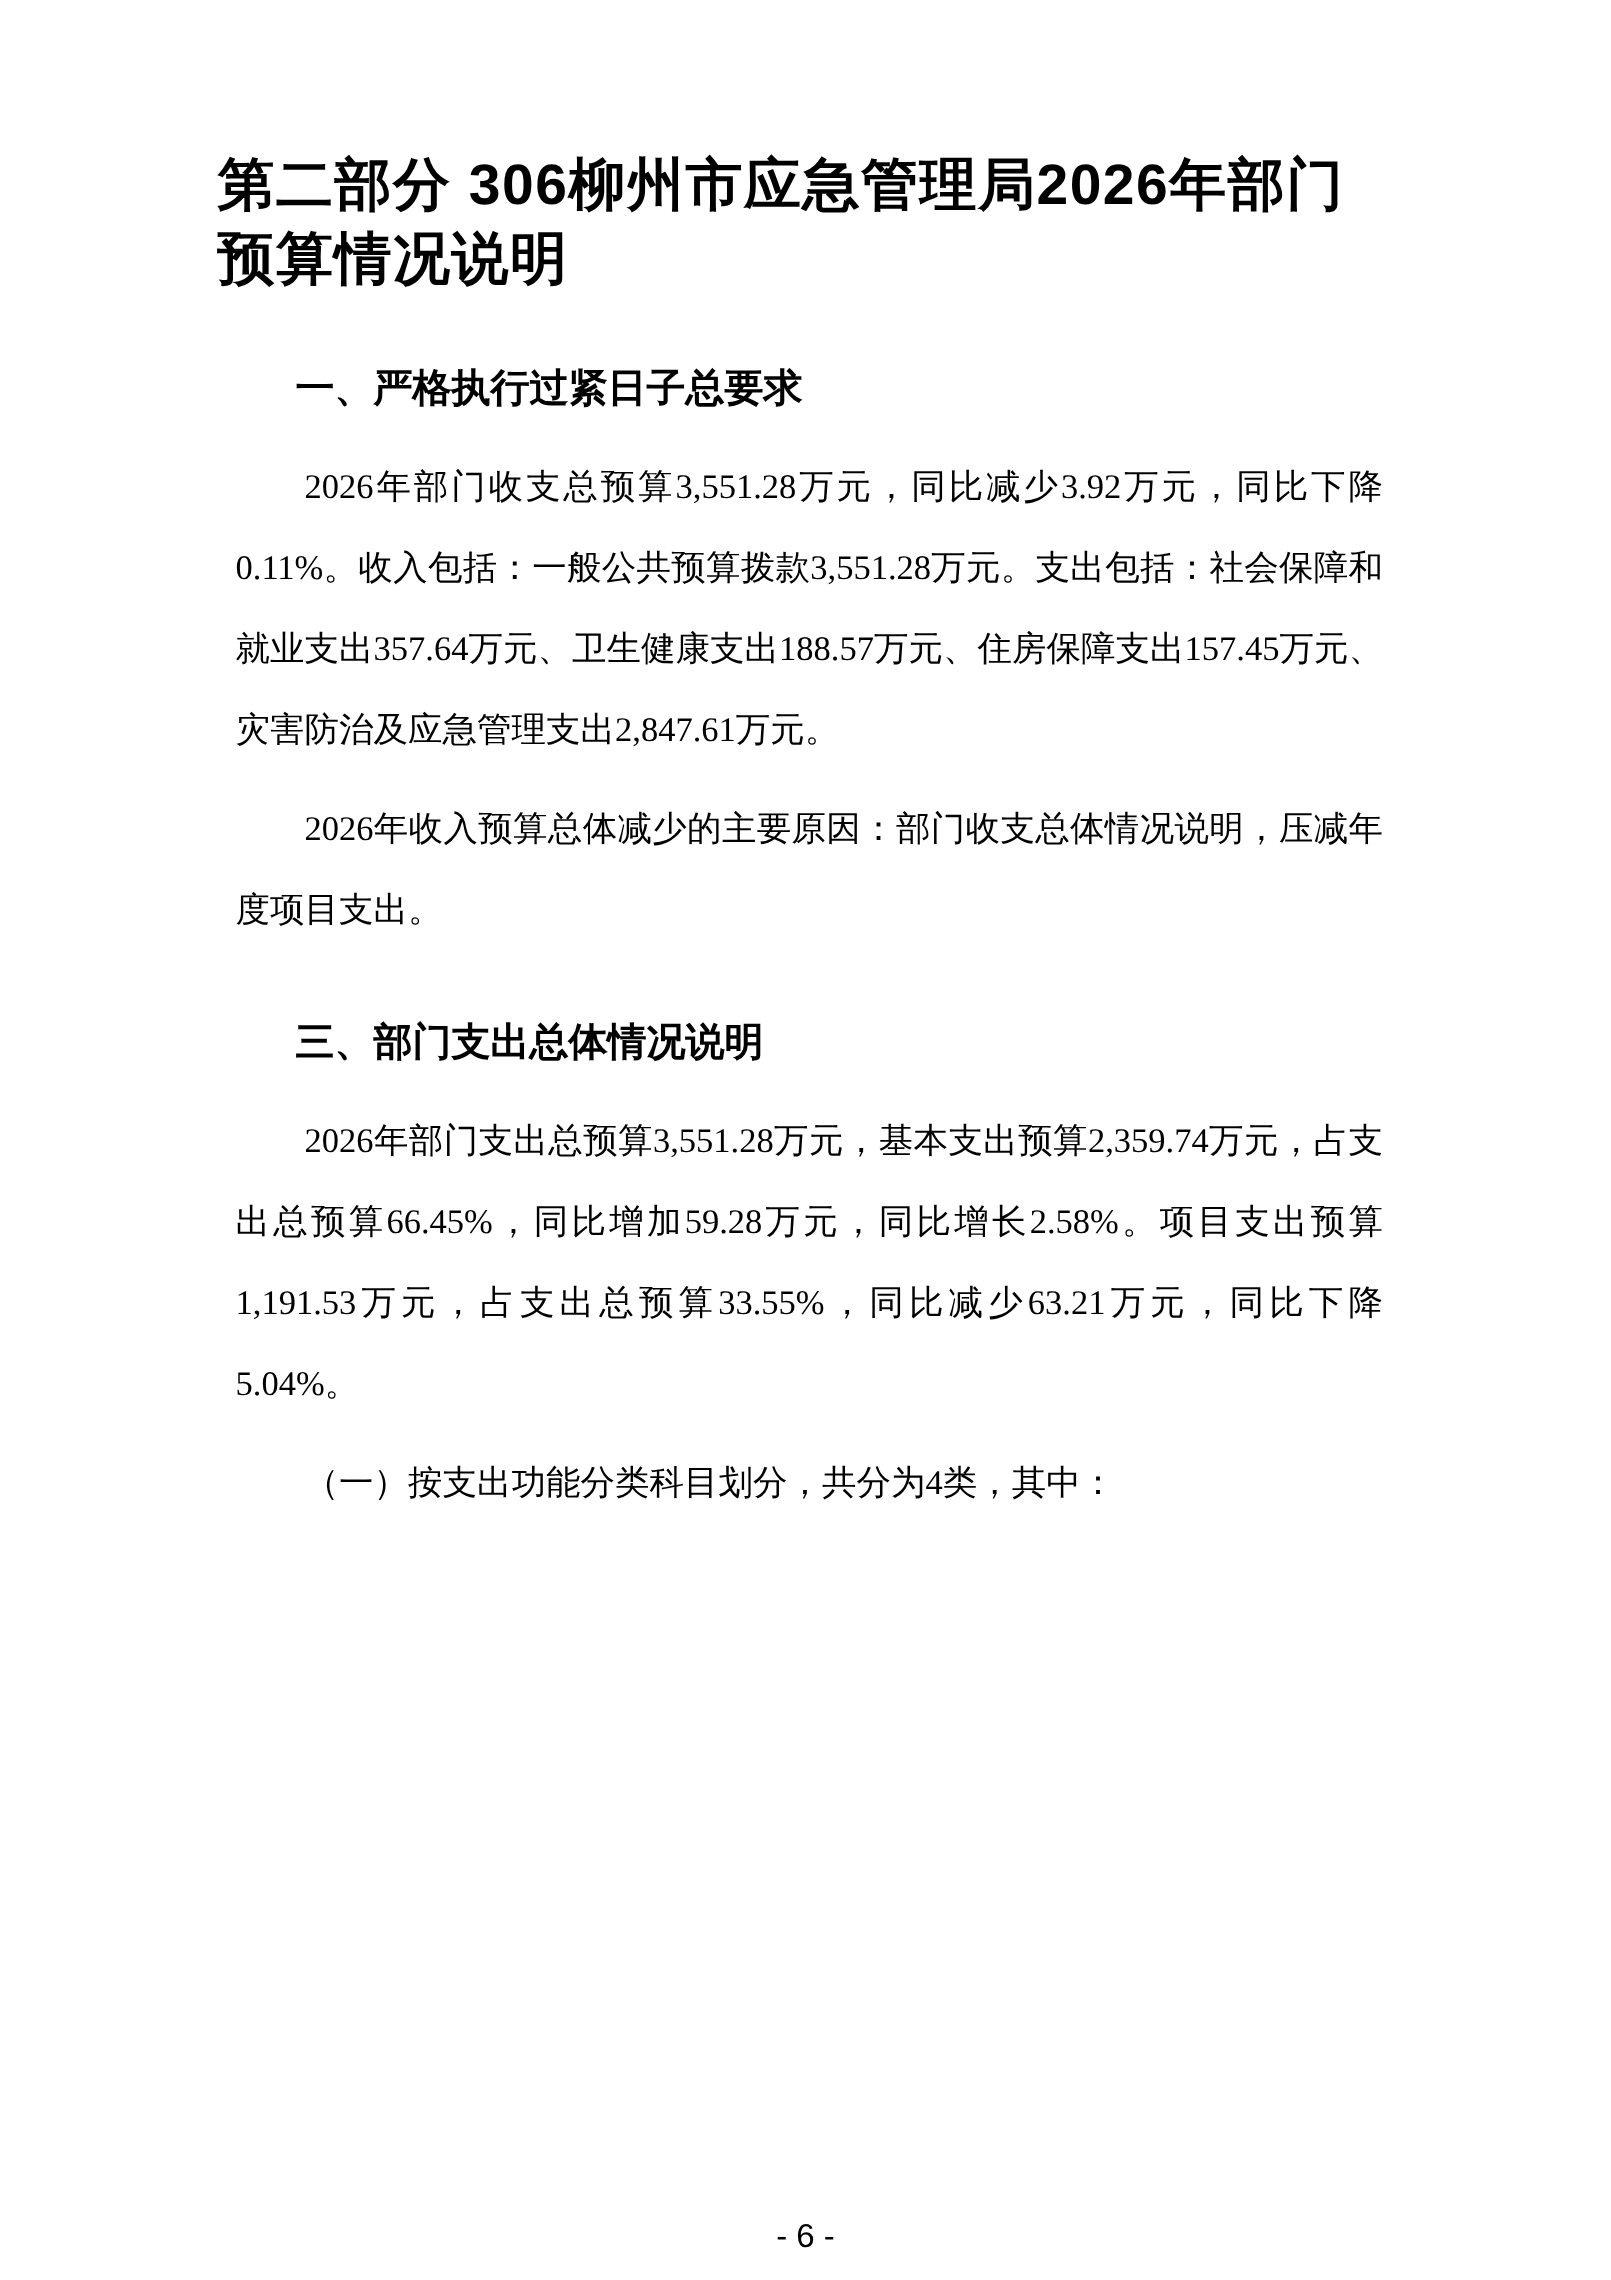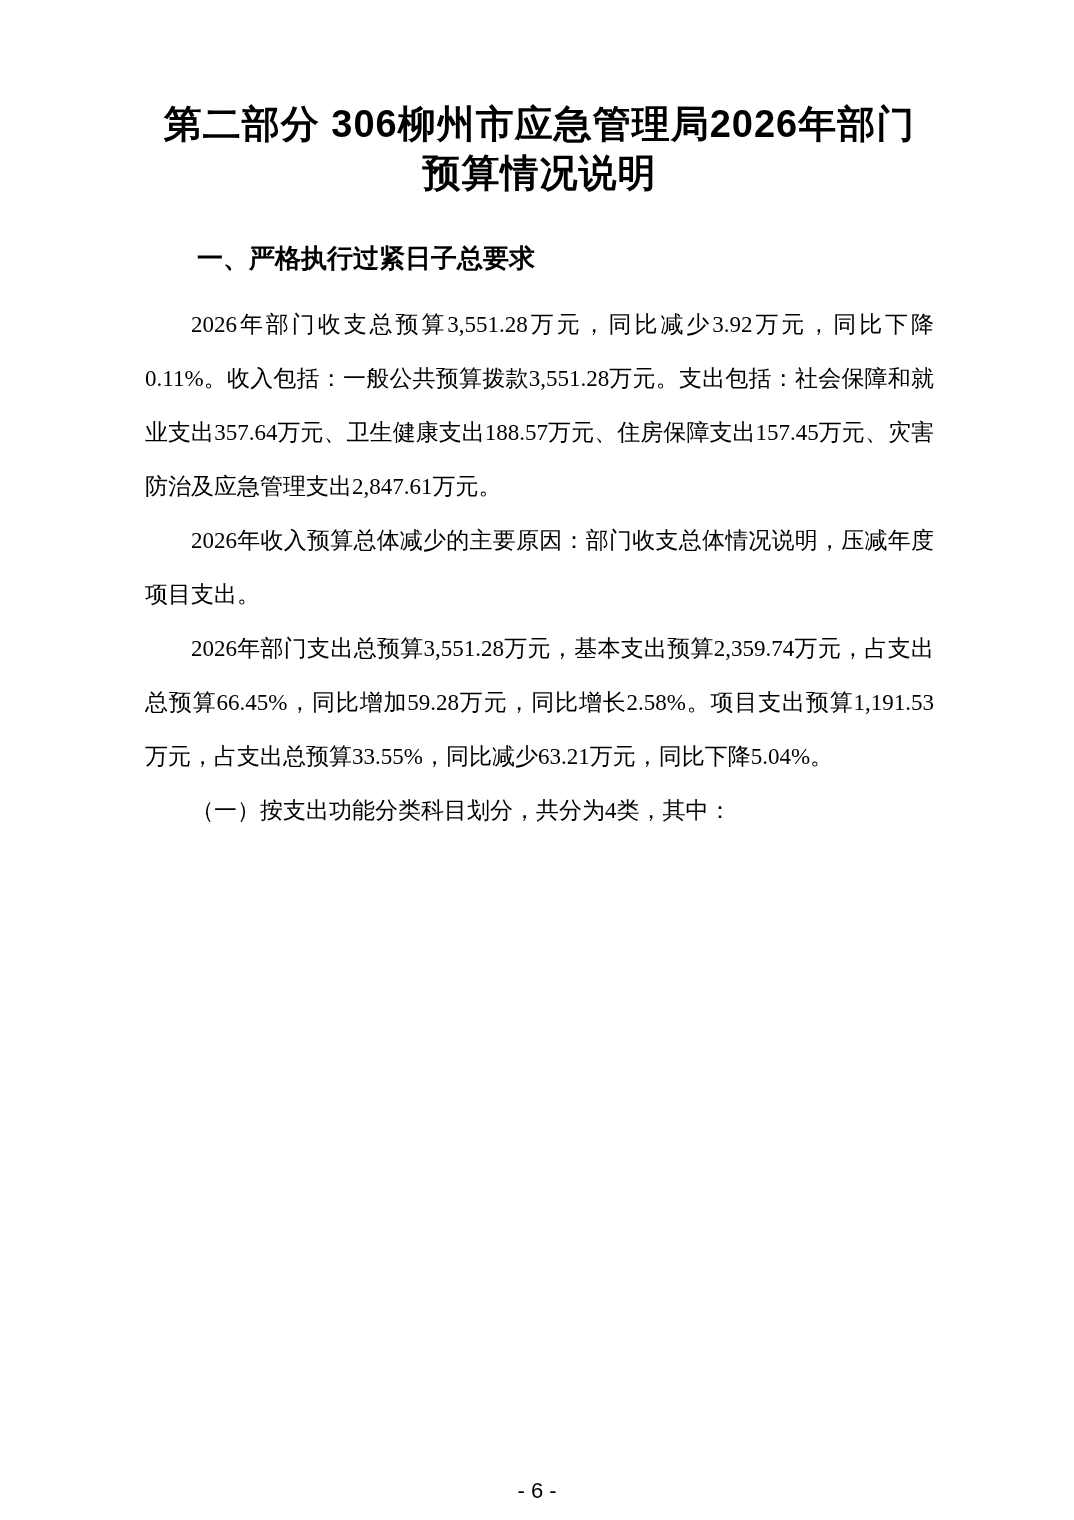--- a/index.html
+++ b/index.html
@@ -16,40 +16,39 @@
     color: #000000;
     box-sizing: border-box;
     padding: 100px 140px 0 145px;
     overflow: hidden;
   }
   .doc-title {
     font-family: "Liberation Sans", "DejaVu Sans", sans-serif;
     font-weight: bold;
     font-size: 38px;
     line-height: 49px;
-    text-align: center;
     margin: 0 0 28px 0;
     letter-spacing: 1px;
   }
   .section-heading {
     font-family: "Liberation Sans", "DejaVu Sans", sans-serif;
     font-weight: bold;
     font-size: 26px;
     line-height: 32px;
     text-indent: 2em;
     margin: 44px 0 24px 0;
   }
   .para {
     font-family: "Liberation Serif", "DejaVu Serif", serif;
     font-size: 23px;
     line-height: 54px;
     text-align: justify;
     text-justify: inter-ideograph;
     text-indent: 2em;
-    margin: 0;
+    margin: 12px;
   }
   .page-number {
     position: absolute;
     left: 0;
     right: 0;
     bottom: 16px;
     text-align: center;
     font-family: "Liberation Sans", "DejaVu Sans", sans-serif;
     font-size: 22px;
     color: #000000;
@@ -65,19 +64,20 @@
   <div>
     <h2 class="section-heading">一、严格执行过紧日子总要求</h2>
     <p class="para">2026年部门收支总预算3,551.28万元，同比减少3.92万元，同比下降0.11%。收入包括：一般公共预算拨款3,551.28万元。支出包括：社会保障和就业支出357.64万元、卫生健康支出188.57万元、住房保障支出157.45万元、灾害防治及应急管理支出2,847.61万元。</p>
   </div>
 
   <div>
     <p class="para">2026年收入预算总体减少的主要原因：部门收支总体情况说明，压减年度项目支出。</p>
   </div>
 
   <div>
+    <h2 class="section-heading">三、部门支出总体情况说明</h2>
     <p class="para">2026年部门支出总预算3,551.28万元，基本支出预算2,359.74万元，占支出总预算66.45%，同比增加59.28万元，同比增长2.58%。项目支出预算1,191.53万元，占支出总预算33.55%，同比减少63.21万元，同比下降5.04%。</p>
     <p class="para">（一）按支出功能分类科目划分，共分为4类，其中：</p>
   </div>
 
   <div class="page-number">- 6 -</div>
 
 </div>
 
 </body></html>

